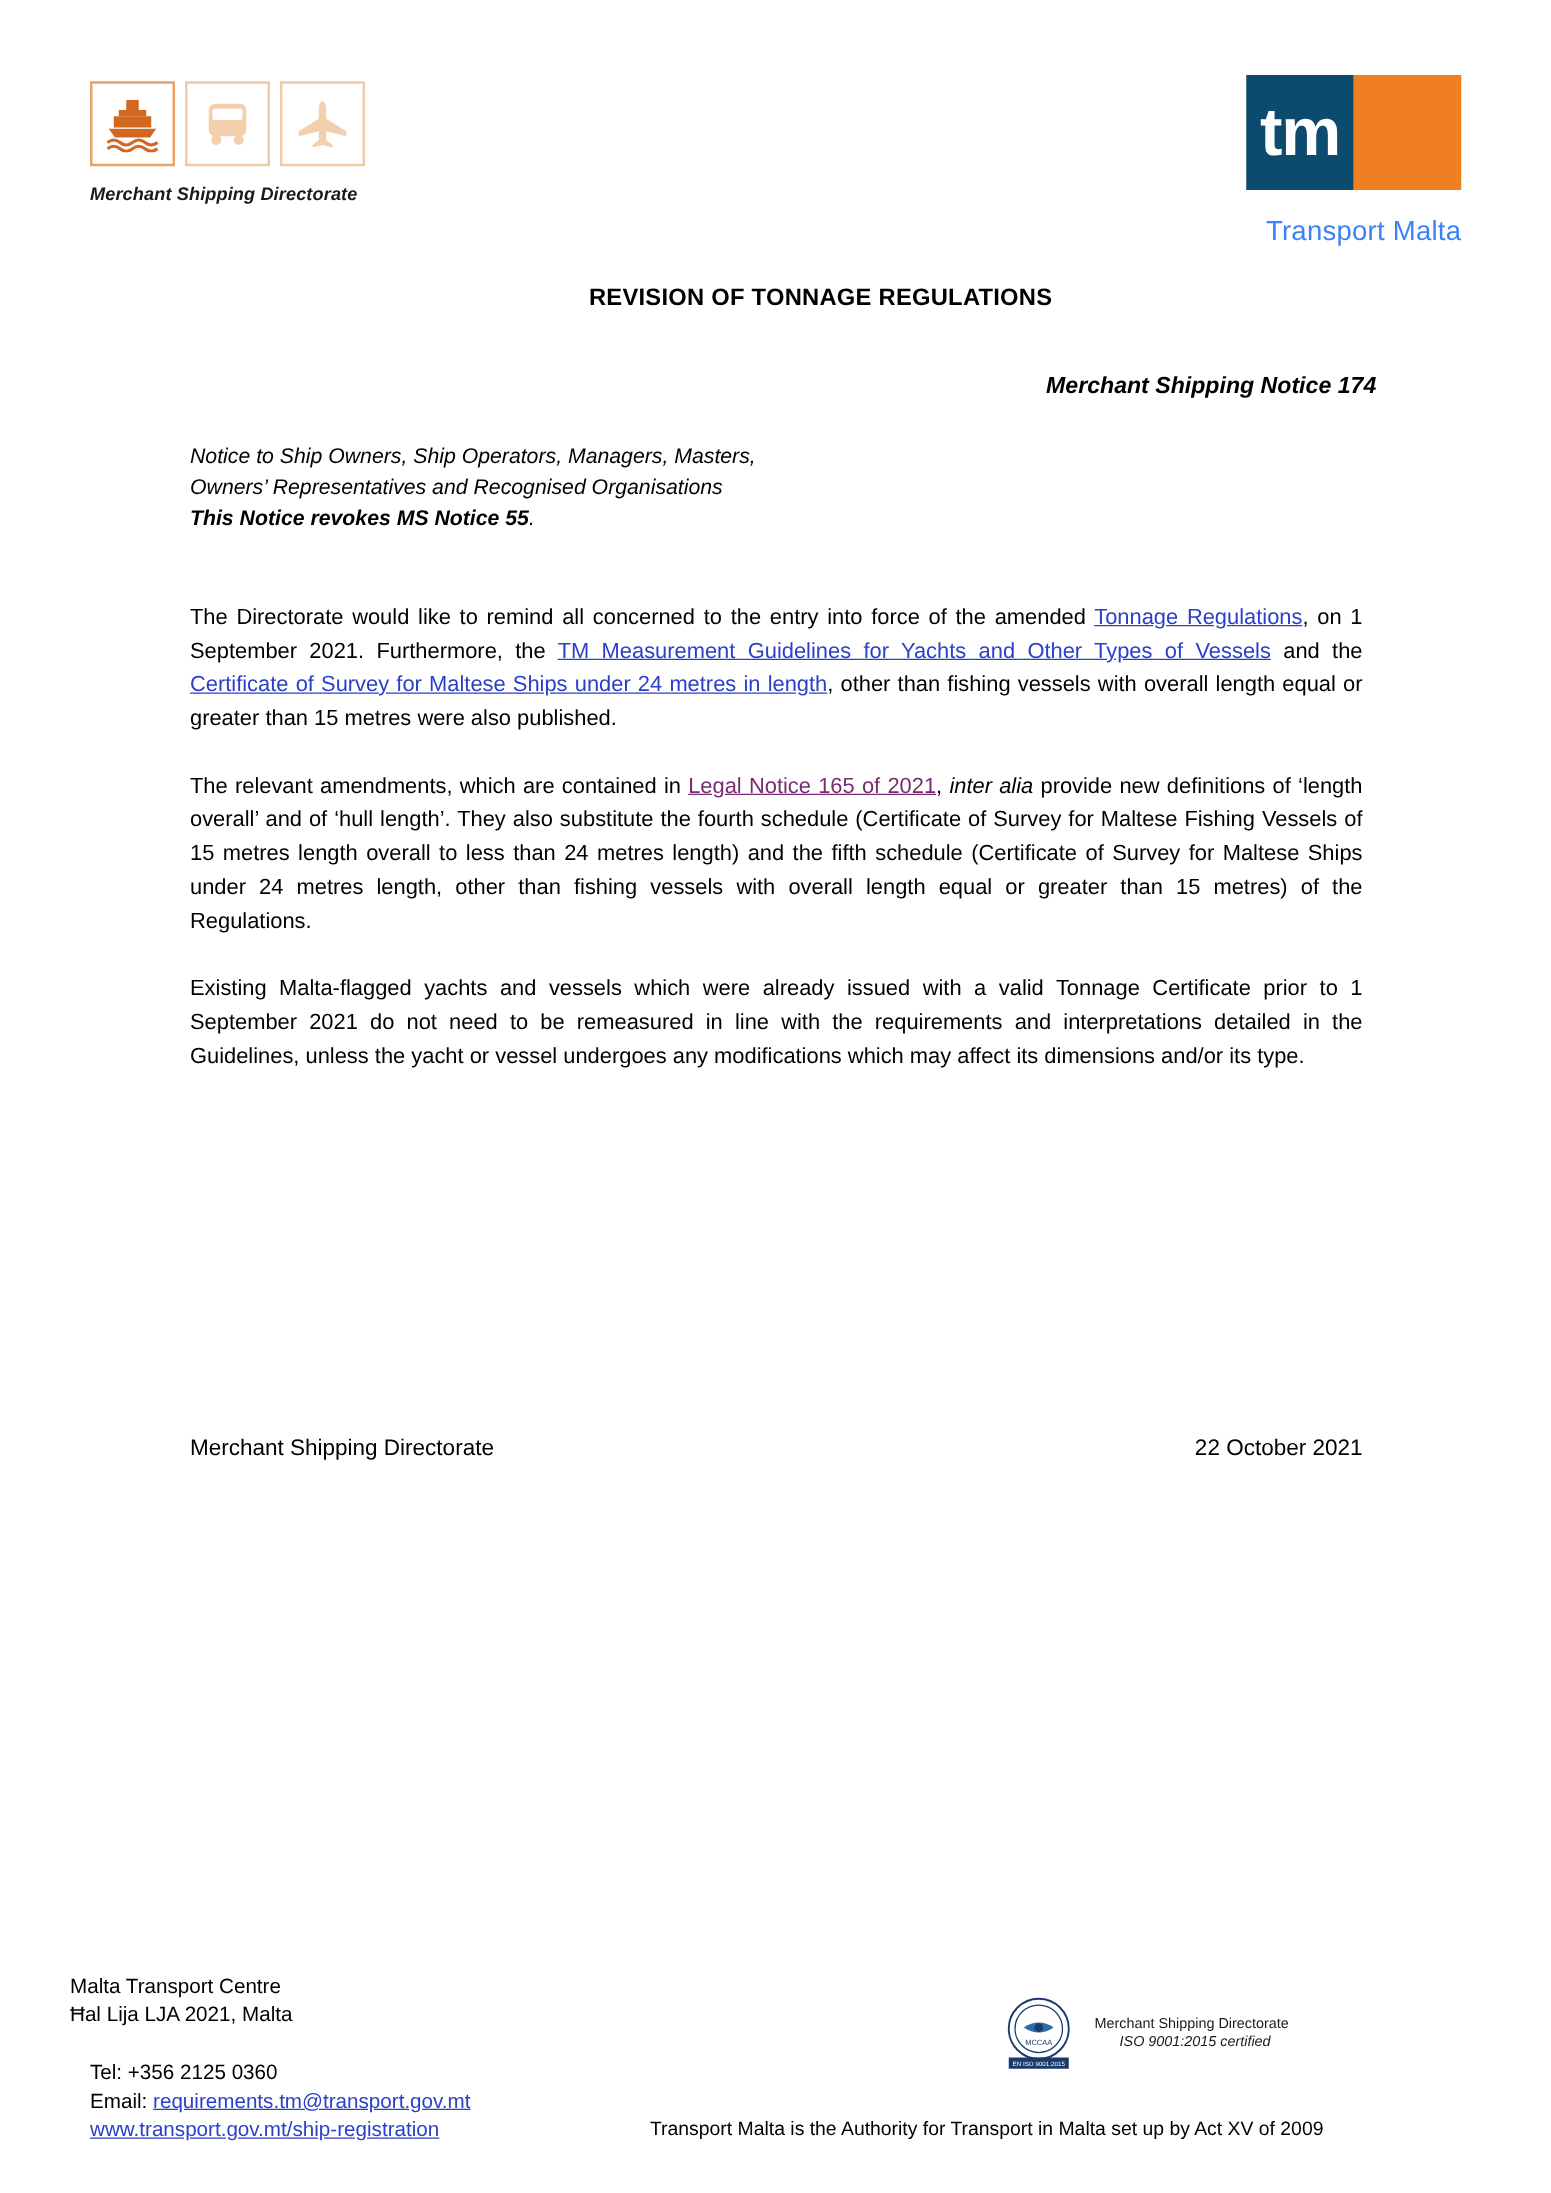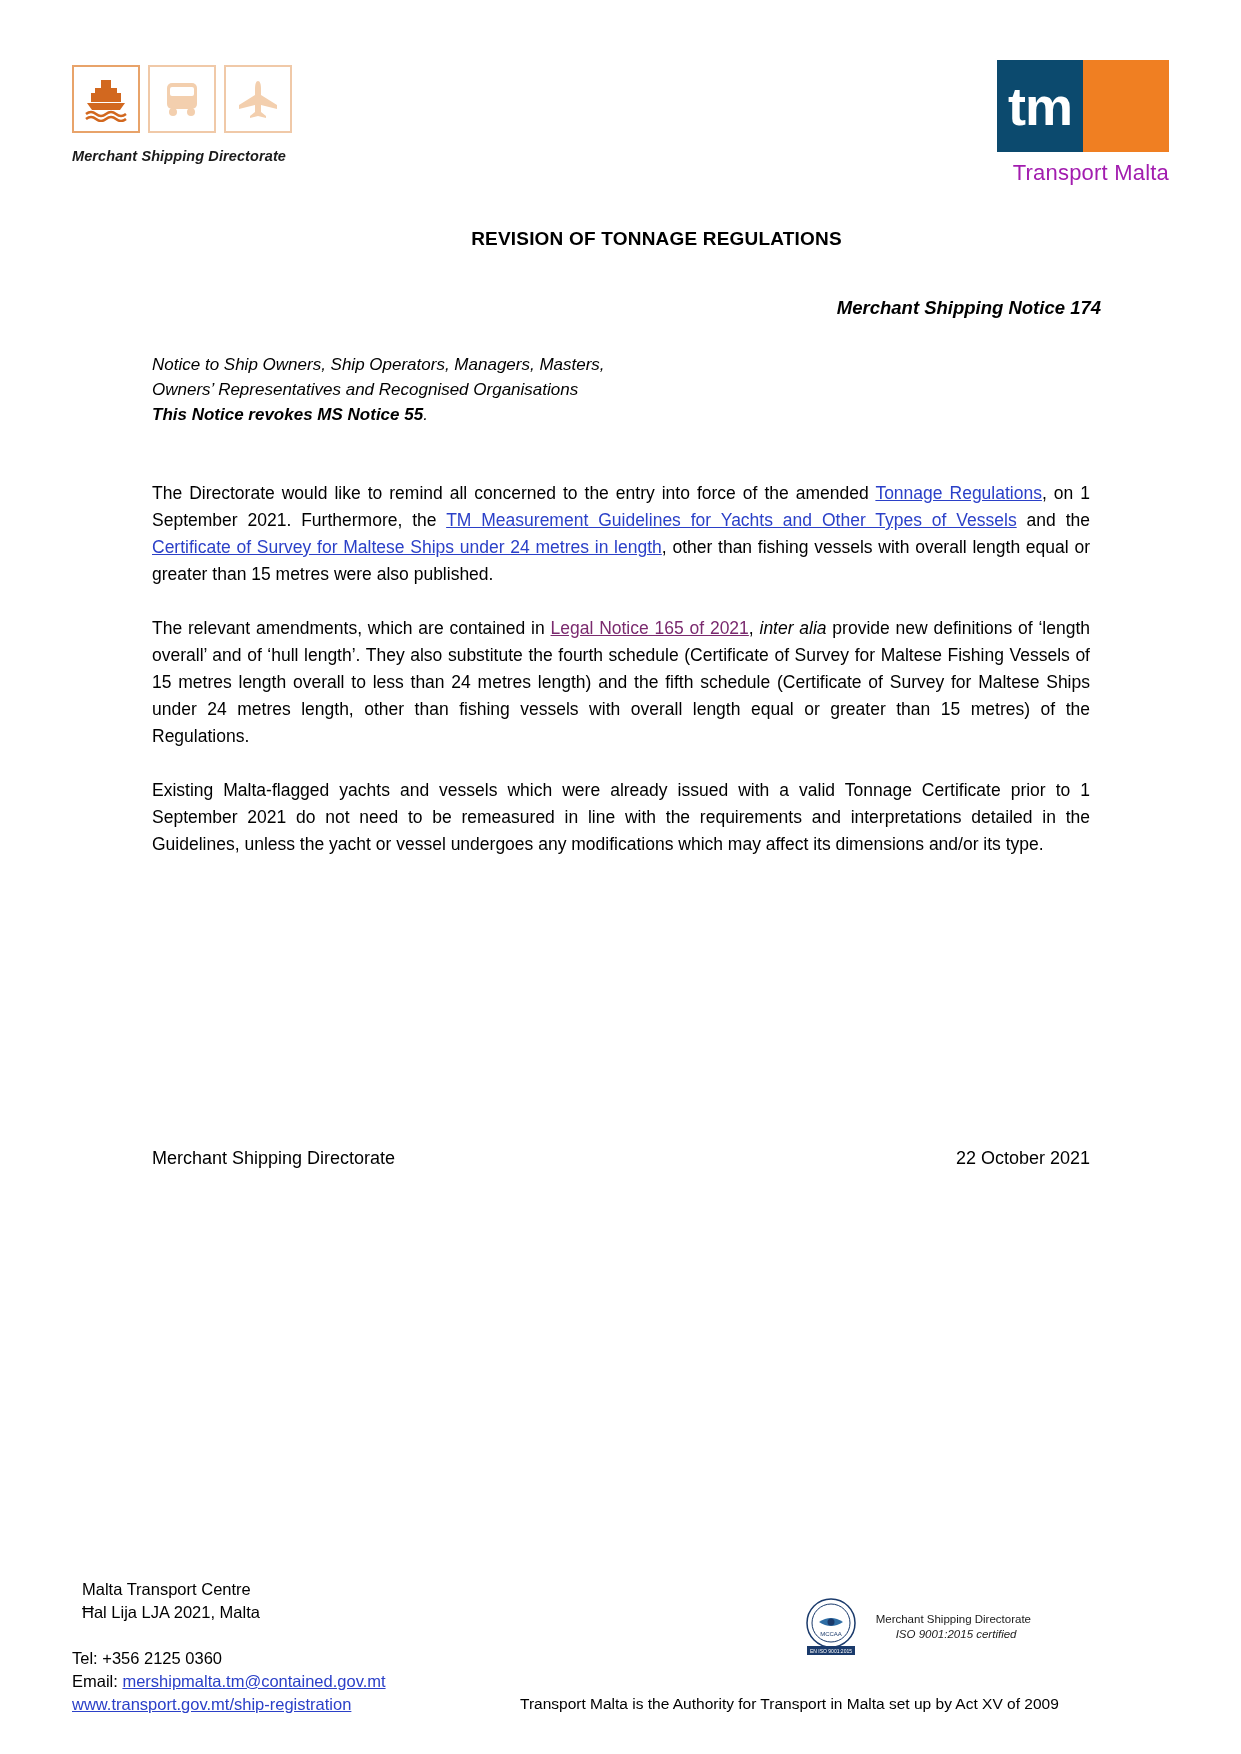--- a/index.html
+++ b/index.html
@@ -77,24 +77,24 @@
     font-weight: bold;
     line-height: 92px;
     text-align: center;
     letter-spacing: -1px;
   }
   .tm-mark .orange {
     background: #f07f22;
     width: 50%;
   }
   .tm-name {
-    margin-top: 8px;
+    margin-top: 20px;
     text-align: right;
     font-size: 22px;
-    color: #a21caf;
+    color: #3b82f6;
     letter-spacing: 0.2px;
   }
 
   
   .doc-title {
     position: absolute;
     top: 228px;
     left: 0;
     width: 100%;
     text-align: center;
@@ -164,21 +164,21 @@
 
   
   .footer {
     position: absolute;
     bottom: 38px;
     left: 0;
     width: 100%;
   }
   .footer-address {
     position: absolute;
-    left: 82px;
+    left: 56px;
     bottom: 92px;
     font-size: 16.5px;
     line-height: 23px;
   }
   .footer-contact {
     position: absolute;
     left: 72px;
     bottom: 0px;
     font-size: 16.5px;
     line-height: 23px;
@@ -286,21 +286,21 @@
 
   <div class="footer">
 
     <div class="footer-address">
       <div>Malta Transport Centre</div>
       <div>Ħal Lija LJA 2021, Malta</div>
     </div>
 
     <div class="footer-contact">
       <div>Tel:  +356 2125 0360</div>
-      <div><span>Email: </span><a href="#">mershipmalta.tm@contained.gov.mt</a></div>
+      <div><span>Email: </span><a href="#">requirements.tm@transport.gov.mt</a></div>
       <div><a href="#">www.transport.gov.mt/ship-registration</a></div>
     </div>
 
     <div class="footer-note">Transport Malta is the Authority for Transport in Malta set up by Act XV of 2009</div>
 
     <div class="cert-block">
       <div class="cert-seal">
         <svg width="70" height="62" viewBox="0 0 70 62" aria-hidden="true">
           <circle cx="35" cy="27" r="24" fill="#ffffff" stroke="#1a3a6b" stroke-width="1.5"></circle>
           <circle cx="35" cy="27" r="19" fill="#ffffff" stroke="#1a3a6b" stroke-width="1"></circle>

